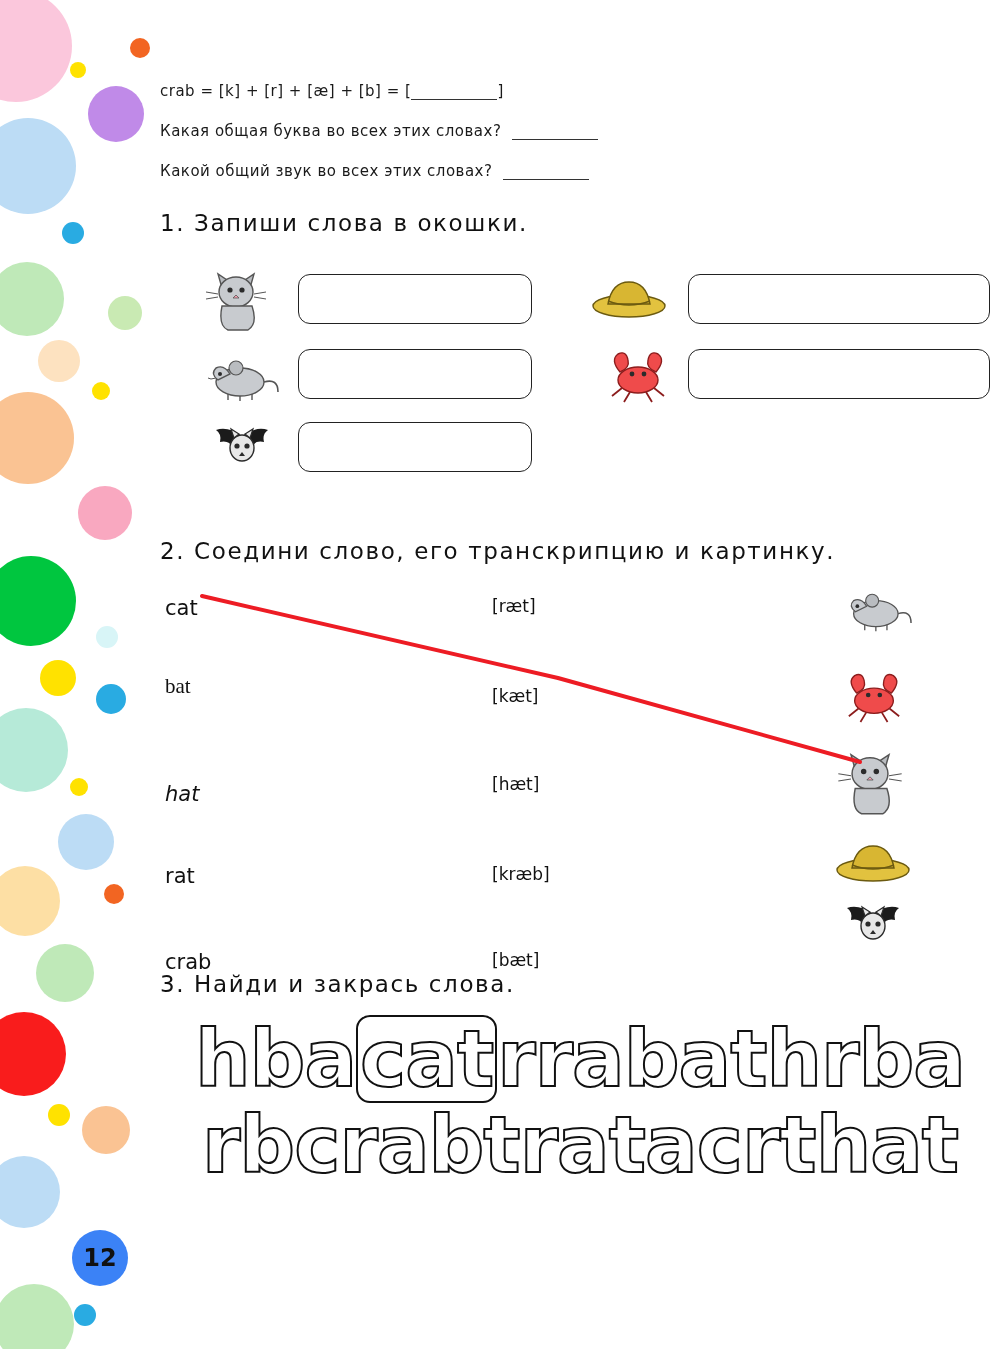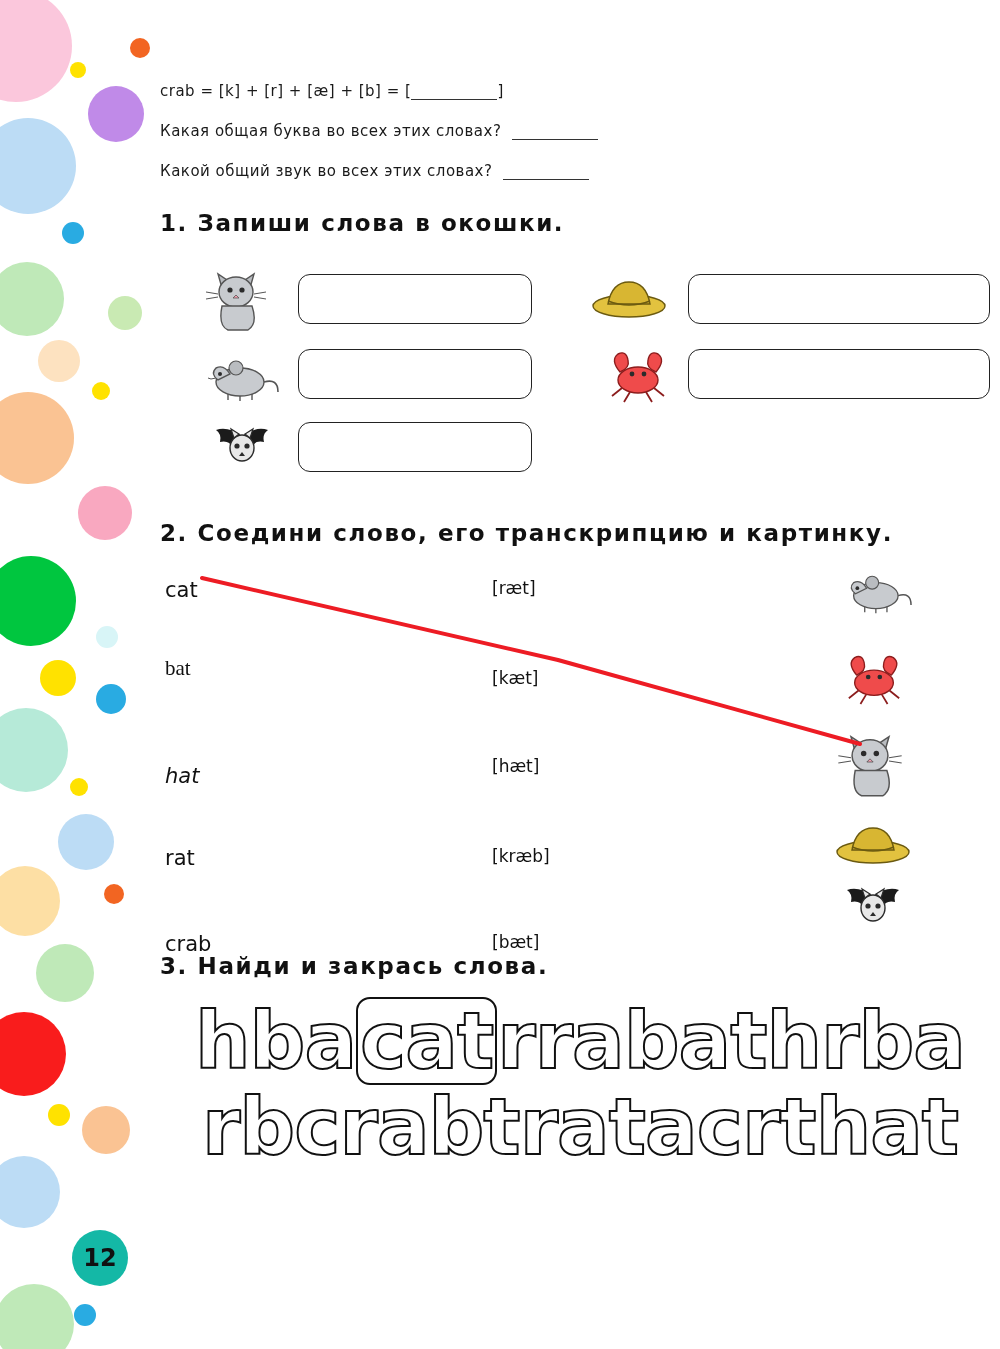--- a/index.html
+++ b/index.html
@@ -30,21 +30,21 @@
     border-bottom:1.5px solid #333;
     width:90px;
     vertical-align:bottom;
     height:16px;
   }
   .blank.small{width:86px;}
   .blank.brackets{width:86px;}
 
   .task{
     font-size:23px;
-    font-weight:700;
+    font-weight:400;
     color:#111;
     letter-spacing:1.6px;
     margin:0 0 18px 0;
   }
 
   
   #ex1{position:relative;height:250px;margin-top:4px;}
   .slot{
     border:1.6px solid #222;
     border-radius:12px;
@@ -76,21 +76,21 @@
     display:inline-block;
     border:2px solid #111;
     border-radius:14px;
     padding:0 2px;
   }
 
   
   #pagenum{
     position:absolute;left:72px;top:1230px;
     width:56px;height:56px;border-radius:50%;
-    background:#14b8a6;
+    background:#3b82f6;
     color:#111;font-size:24px;font-weight:700;
     display:flex;align-items:center;justify-content:center;
   }
 </style>
 </head>
 <body>
 
 <div id="dots">
   <div class="dot" style="left:-40px;top:-10px;width:112px;height:112px;background:#fbc7dc;"></div>
   <div class="dot" style="left:130px;top:38px;width:20px;height:20px;background:#f26522;"></div>
@@ -201,21 +201,21 @@
         <path d="M32 16 l-3 -9 l8 5 z" fill="#e8e8e8" stroke="#2b2b2b" stroke-width="1.2"></path>
         <path d="M48 16 l3 -9 l-8 5 z" fill="#e8e8e8" stroke="#2b2b2b" stroke-width="1.2"></path>
         <circle cx="35" cy="24" r="2.6" fill="#2b2b2b"></circle>
         <circle cx="45" cy="24" r="2.6" fill="#2b2b2b"></circle>
         <path d="M40 30 l-3 4 h6 z" fill="#2b2b2b"></path>
       </svg>
     </div>
     <div class="slot" style="position:absolute;left:138px;top:168px;width:232px;height:48px;"></div>
   </div>
 
-  <div style="margin-top:16px;">
+  <div style="margin-top:34px;">
     <div class="task">
       <span>2.</span>
       <span>Соедини  слово,  его  транскрипцию  и  картинку.</span>
     </div>
   </div>
 
   <div id="ex2">
 
     <div class="col-word" style="top:14px;">cat</div>
     <div class="col-word" style="top:92px;font-family:Liberation Serif, serif;">bat</div>

